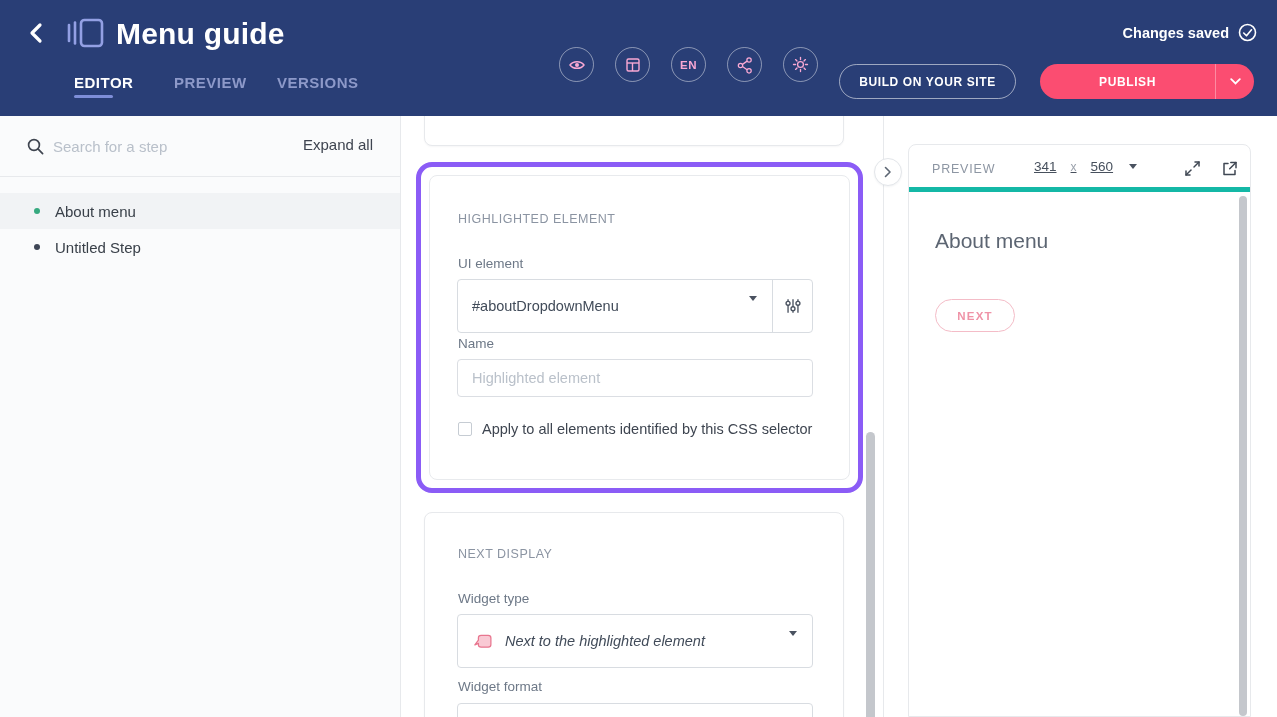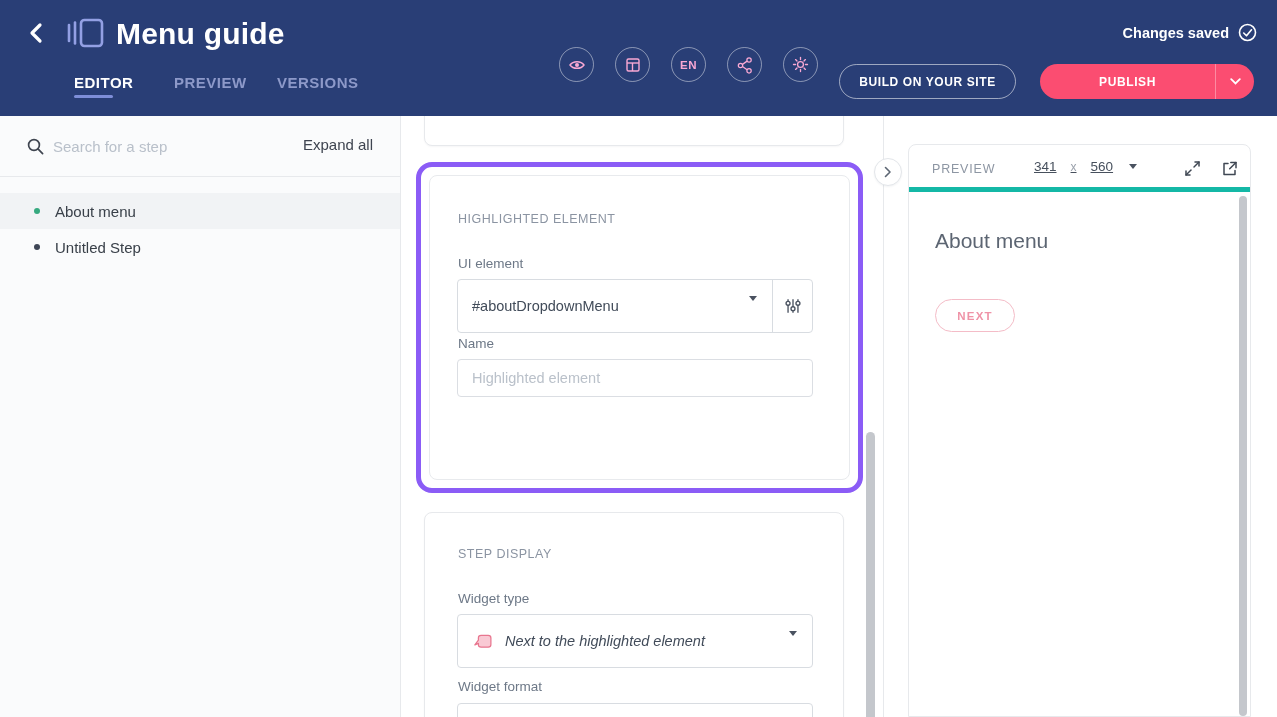--- a/index.html
+++ b/index.html
@@ -213,25 +213,29 @@
                 <circle cx="10" cy="13" r="2.2" fill="#fff"></circle>
                 <circle cx="15.5" cy="7" r="2.2" fill="#fff"></circle>
               </svg>
           </span>
         </div>
       </div>
 
       <div class="field-label" style="left:28px; top:160px">Name</div>
       <input class="text-input" style="left: 27px; top: 183px; width: 356px;" type="text" placeholder="Highlighted element">
 
+      <div class="checkbox-row" style="left:28px; top:245px">
+        <span class="checkbox-box"></span>
+        <span class="checkbox-label">Apply to all elements identified by this CSS selector</span>
+      </div>
     </div>
   </div>
 
   <div class="card card-step-display">
-    <div class="section-title" style="left:33px; top:34px">STEP DISPLAY</div>
+    <div class="section-title" style="left:33px; top:34px">NEXT DISPLAY</div>
     <div class="field-label" style="left:33px; top:78px">Widget type</div>
 
     <div class="select-group" style="left:32px; top:101px; width:356px">
       <div class="select-main" style="padding-left:14px">
         <span>
           <svg width="21" height="19" viewBox="0 0 22 19">
               <path d="M9.5,3 H17 Q19.8,3 19.8,5.8 V12.7 Q19.8,15.5 17,15.5 H9.5 Q6.7,15.5 6.7,12.7 V11.4 L3,13.1 L6.7,8 V5.8 Q6.7,3 9.5,3 Z" fill="#f9c9d4" stroke="#e8768f" stroke-width="1.3" stroke-linejoin="round"></path>
             </svg>
         </span>
         <span class="widget-select-text">Next to the highlighted element</span>

